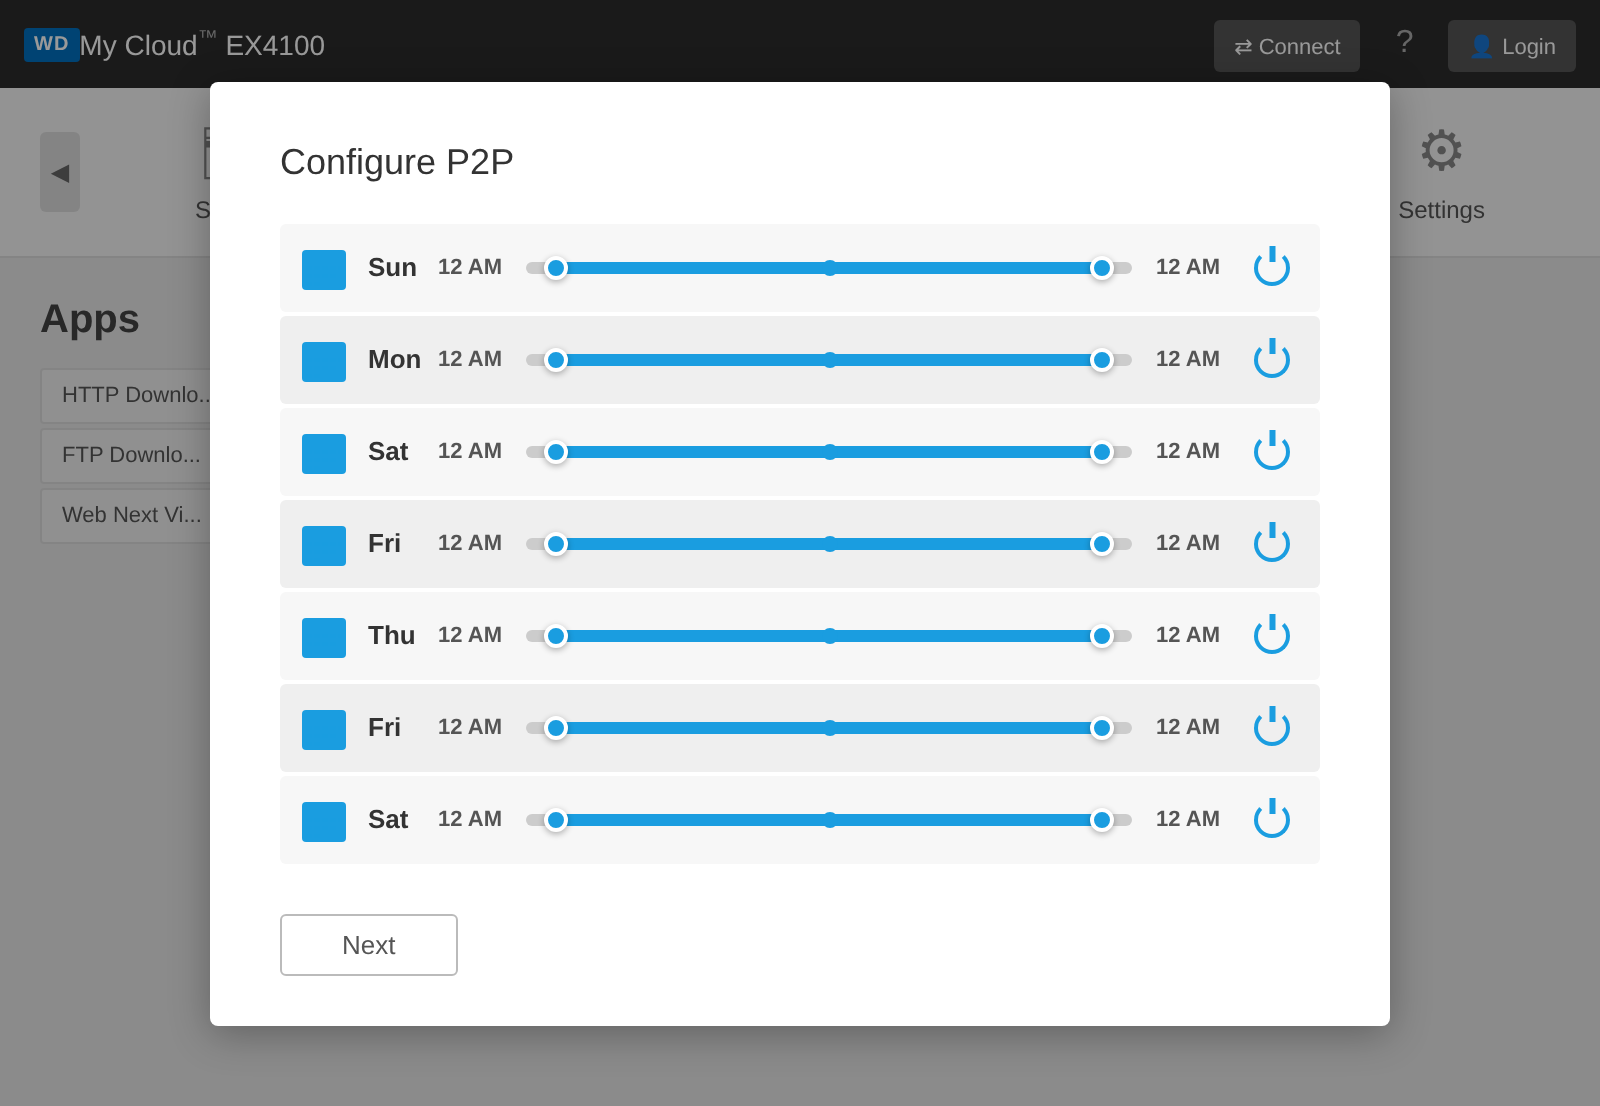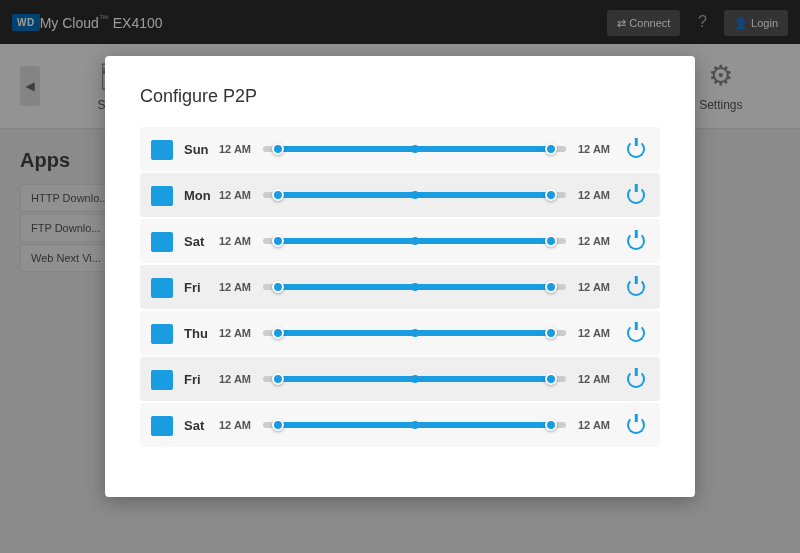--- a/index.html
+++ b/index.html
@@ -615,16 +615,17 @@
           </div>
           <span class="time-end">12 AM</span>
           <button class="power-btn">
             <div class="power-icon"></div>
           </button>
         </div>
 
       </div>
 
       <div class="modal-footer">
+        <button class="btn-next">Next</button>
       </div>
     </div>
   </div>
 </div>
 
 </body></html>

